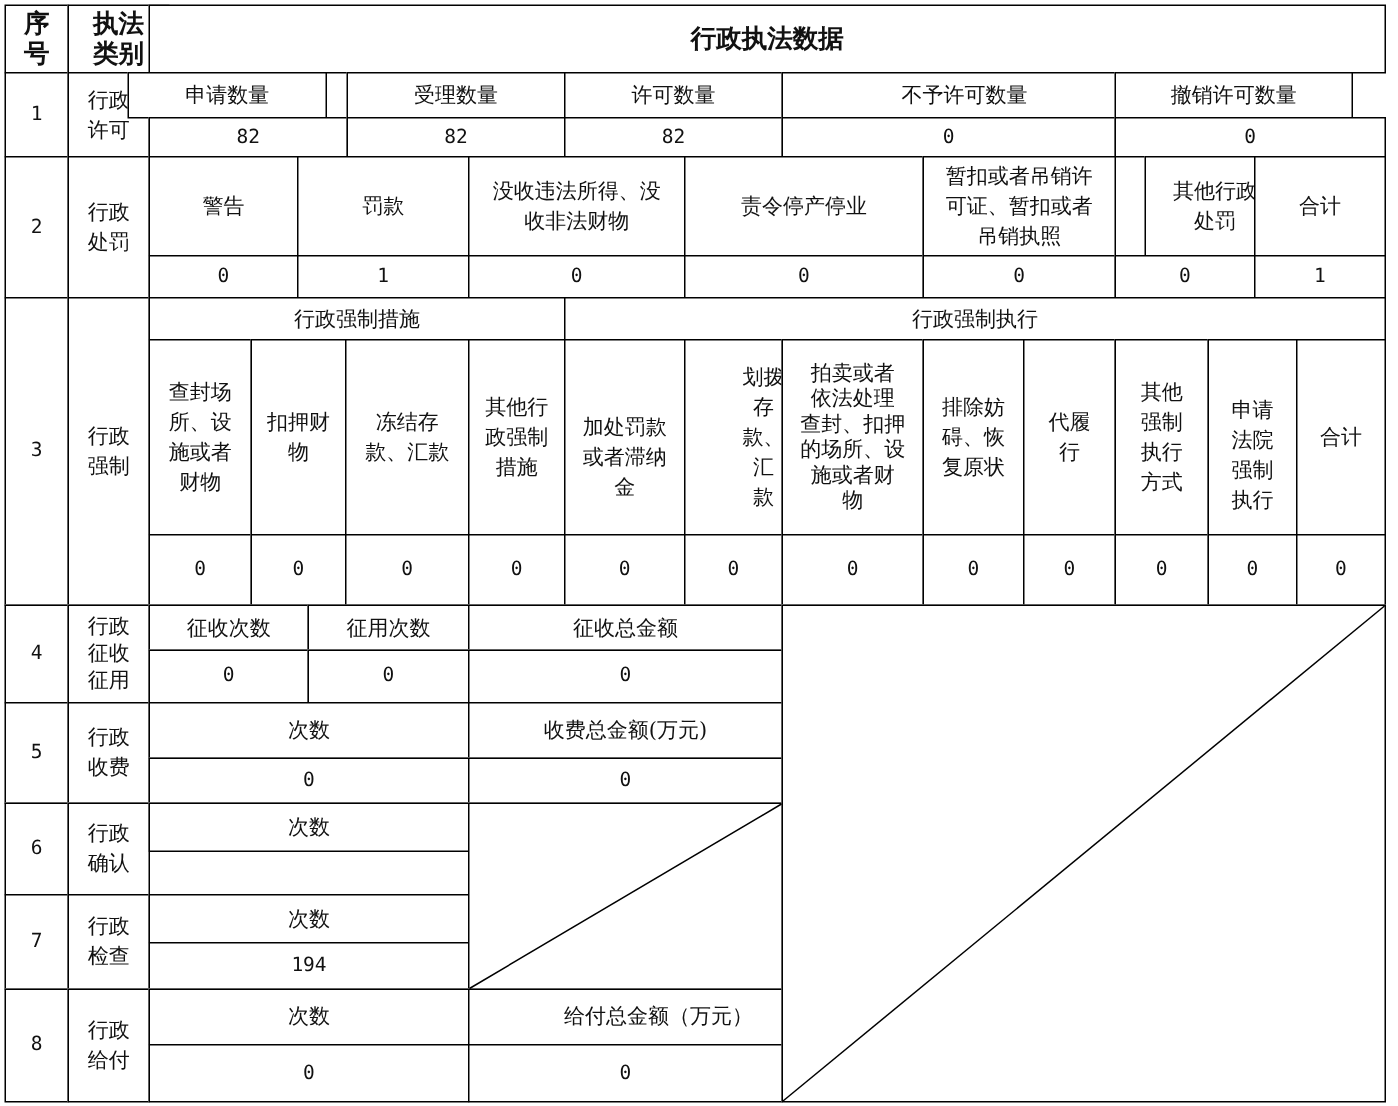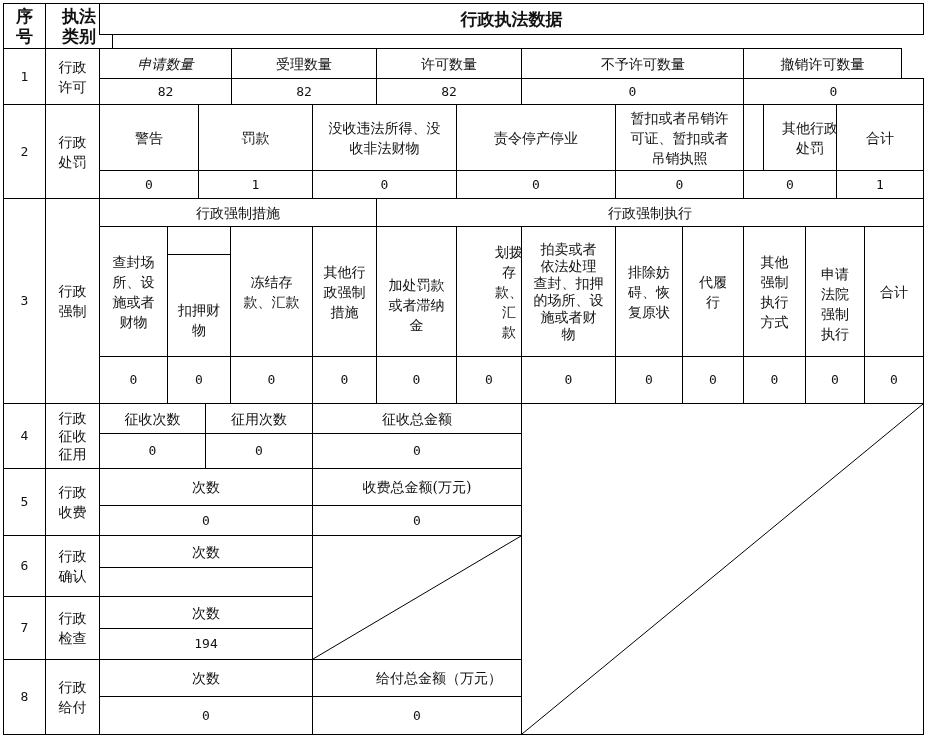--- a/index.html
+++ b/index.html
@@ -18,32 +18,32 @@
 <body>
 
 <div class="c bold" style="left:3px;top:3px;width:43px;height:46px;">
     <span>序
 号</span>
   </div>
 <div class="c bold" style="left:45px;top:3px;width:68px;height:46px;">
     <span>执法
 类别</span>
   </div>
-<div class="c title" style="left:99px;top:3px;width:825px;height:32px;">
+<div class="c title" style="left:99px;top:3px;width:825px;height:46px;">
     <span>行政执法数据</span>
   </div>
 
 <div class="c num" style="left:3px;top:48px;width:43px;height:57px;">
     <span>1</span>
   </div>
 <div class="c" style="left:45px;top:48px;width:55px;height:57px;">
     <span>行政
 许可</span>
   </div>
-<div class="c" style="left:99px;top:48px;width:133px;height:31px;font-style:italic;">
+<div class="c" style="left:85px;top:48px;width:133px;height:31px;">
     <span>申请数量</span>
   </div>
 <div class="c" style="left:231px;top:48px;width:146px;height:31px;">
     <span>受理数量</span>
   </div>
 <div class="c" style="left:376px;top:48px;width:146px;height:31px;">
     <span>许可数量</span>
   </div>
 <div class="c" style="left:521px;top:48px;width:244px;height:31px;">
     <span>不予许可数量</span>
@@ -134,21 +134,21 @@
 <div class="c" style="left:376px;top:198px;width:548px;height:29px;">
     <span>行政强制执行</span>
   </div>
 
 <div class="c" style="left:99px;top:226px;width:69px;height:131px;">
     <span>查封场
 所、设
 施或者
 财物</span>
   </div>
-<div class="c" style="left:167px;top:226px;width:64px;height:131px;margin-top:28px;">
+<div class="c" style="left:167px;top:226px;width:64px;height:131px;">
     <span>扣押财
 物</span>
   </div>
 <div class="c" style="left:230px;top:226px;width:83px;height:131px;">
     <span>冻结存
 款、汇款</span>
   </div>
 <div class="c" style="left:312px;top:226px;width:65px;height:131px;">
     <span>其他行
 政强制

